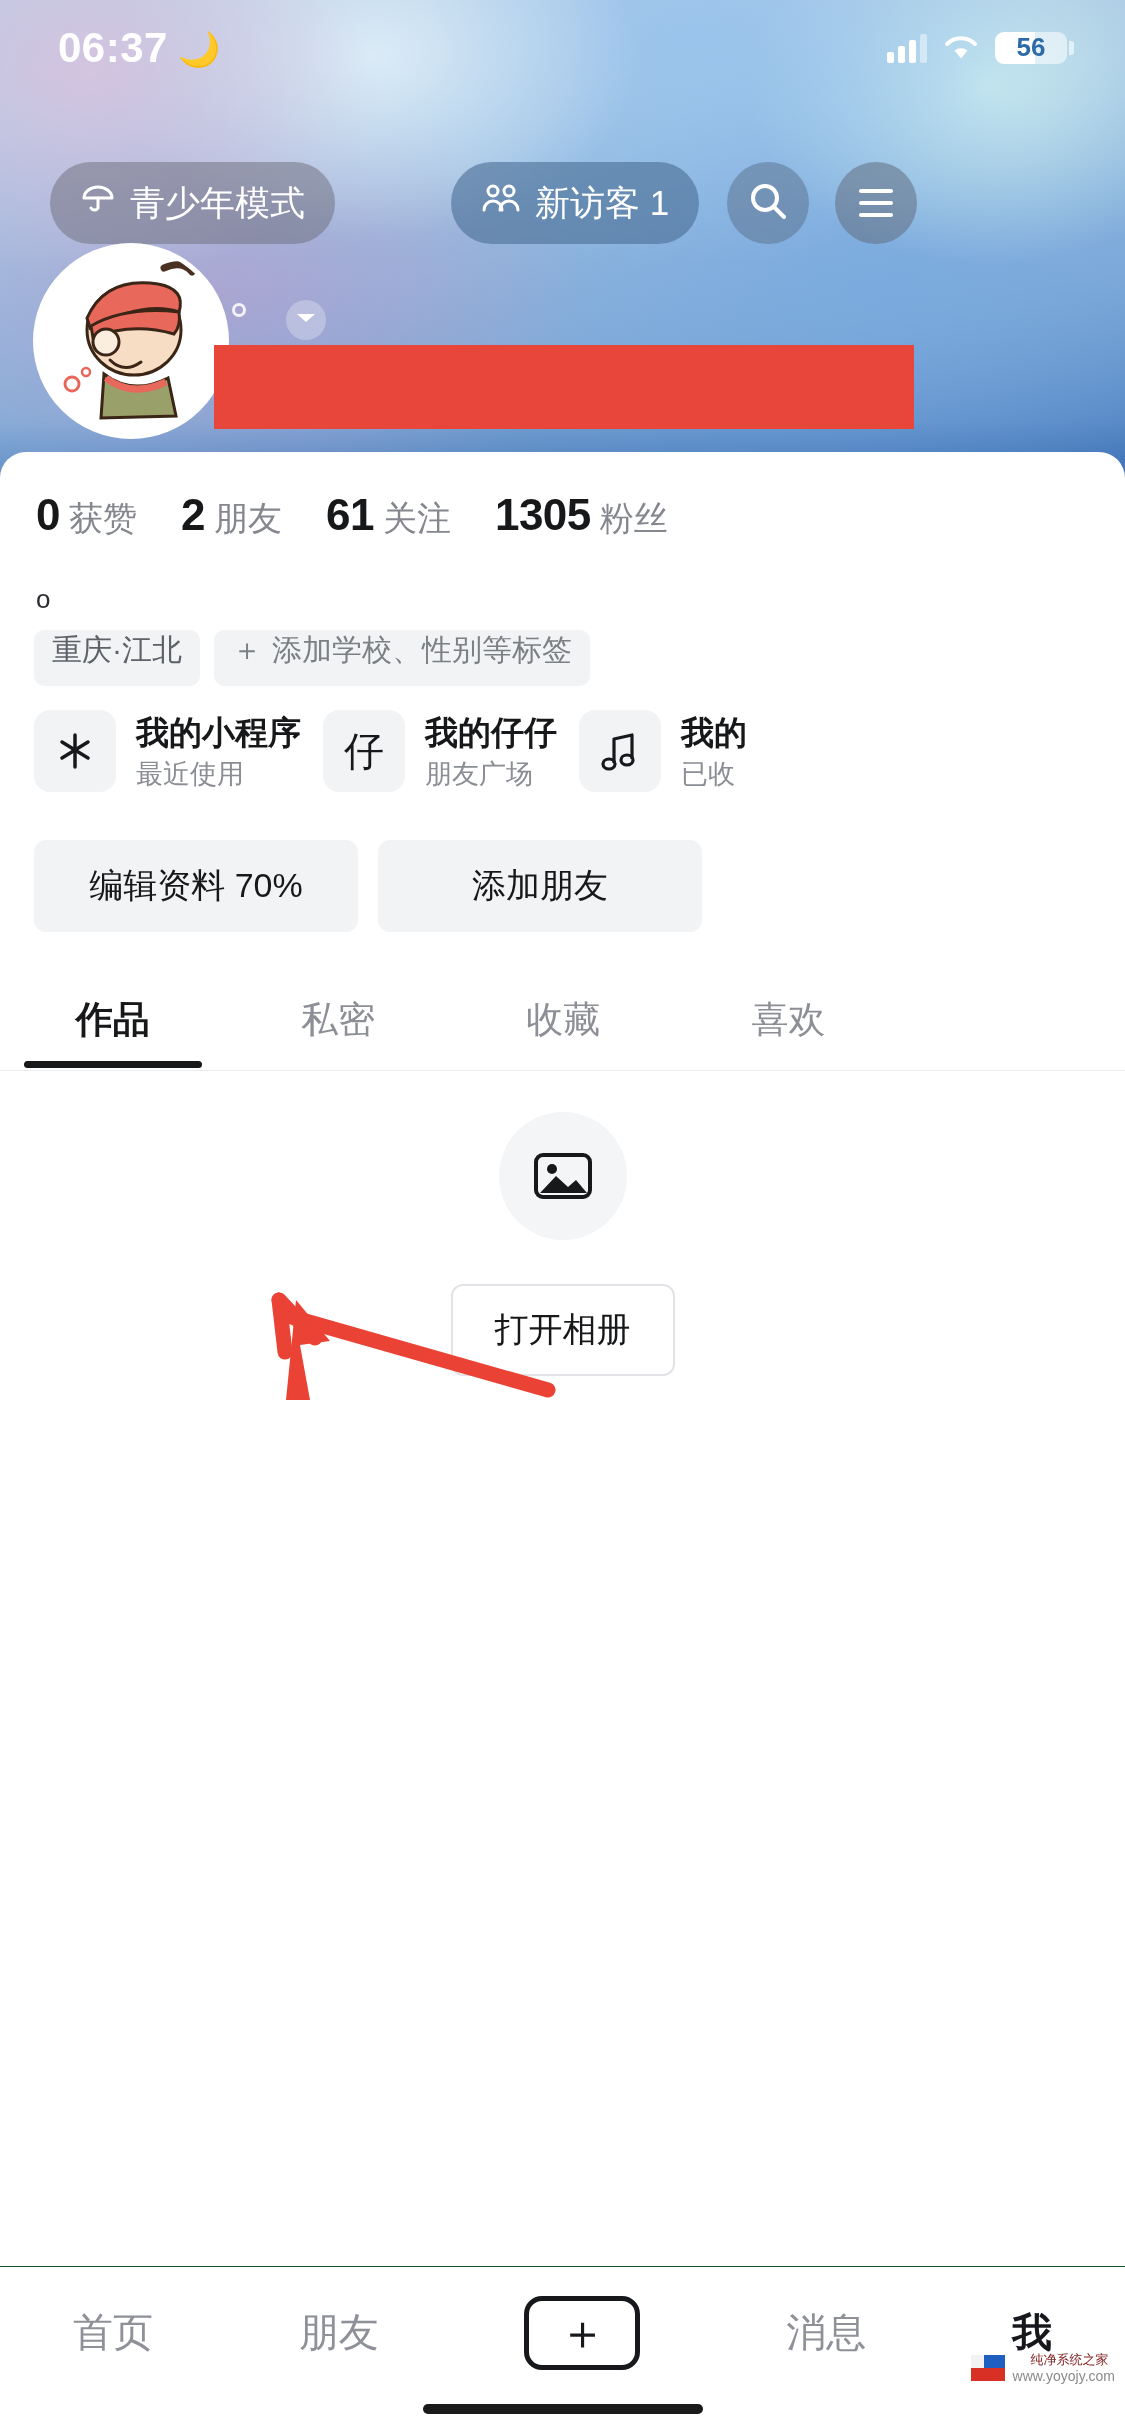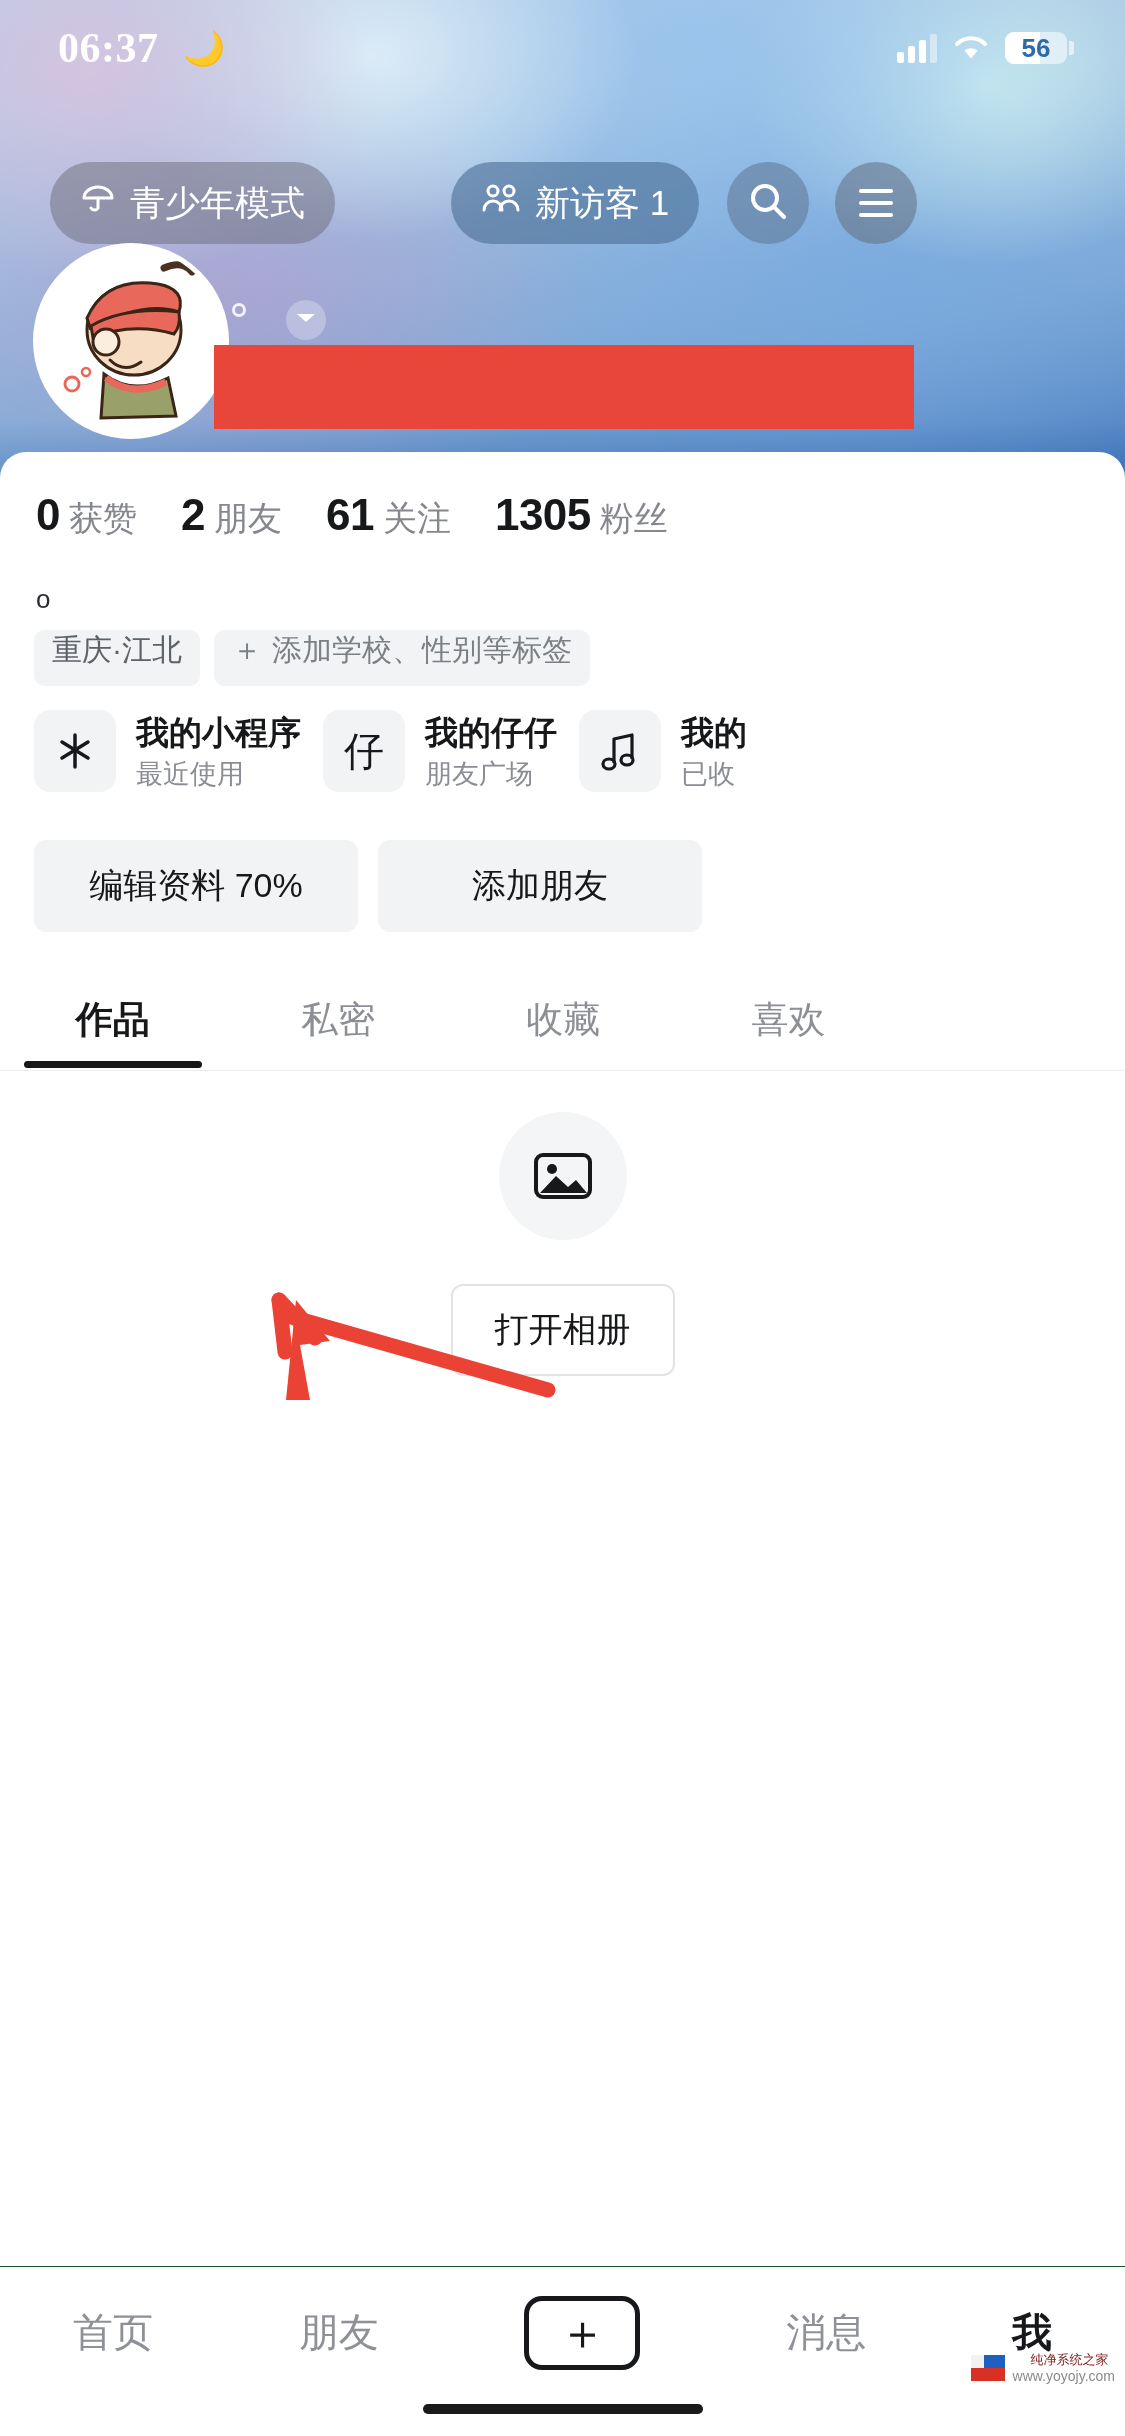--- a/index.html
+++ b/index.html
@@ -30,32 +30,32 @@
   .hero-solid {
     position:absolute; top:560px; left:0; width:1125px; height:145px; background:#2b63ab;
   }
 
   
   .statusbar {
     position:absolute; top:0; left:0; width:1125px; height:95px;
     display:flex; align-items:center; justify-content:space-between;
     padding:0 58px; color:#fff; z-index:20;
   }
-  .sb-left { display:flex; align-items:center; gap:25px;font-family:Liberation Serif, serif; }
+  .sb-left { display:flex; align-items:center; gap:10px; }
   .sb-time { font-size:42px; font-weight:600; letter-spacing:0.5px; }
   .sb-moon { font-size:34px; line-height:1; margin-top:2px; }
   .sb-right { display:flex; align-items:center; gap:16px; }
   .sig { display:flex; align-items:flex-end; gap:4px; height:30px; }
   .sig i { display:block; width:7px; background:#fff; border-radius:2px; }
   .sig i:nth-child(1){height:11px;} .sig i:nth-child(2){height:17px;}
   .sig i:nth-child(3){height:23px;} .sig i:nth-child(4){height:29px;opacity:.45;}
   .wifi { width:36px; height:28px; position:relative; }
   .batt {
-    position:relative; width:62px; height:32px; border-radius:9px;
-    background:rgba(255,255,255,0.55); display:flex; align-items:flex-end; justify-content:center;
+    position:relative; width:72px; height:32px; border-radius:9px;
+    background:rgba(255,255,255,0.55); display:flex; align-items:center; justify-content:center;
   }
   .batt-fill { position:absolute; left:0; top:0; bottom:0; width:56%; background:#fff; border-radius:9px 0 0 9px; }
   .batt-num { position:relative; font-size:26px; font-weight:700; color:#2d6aa8; z-index:2; }
   .batt-cap { position:absolute; right:-7px; top:9px; width:5px; height:14px; background:rgba(255,255,255,0.6); border-radius:0 3px 3px 0; }
 
   
   .topnav {
     position:absolute; top:148px; left:0; width:1125px; height:110px;
     display:flex; align-items:center; padding:0 34px; gap:0; z-index:15;
   }

